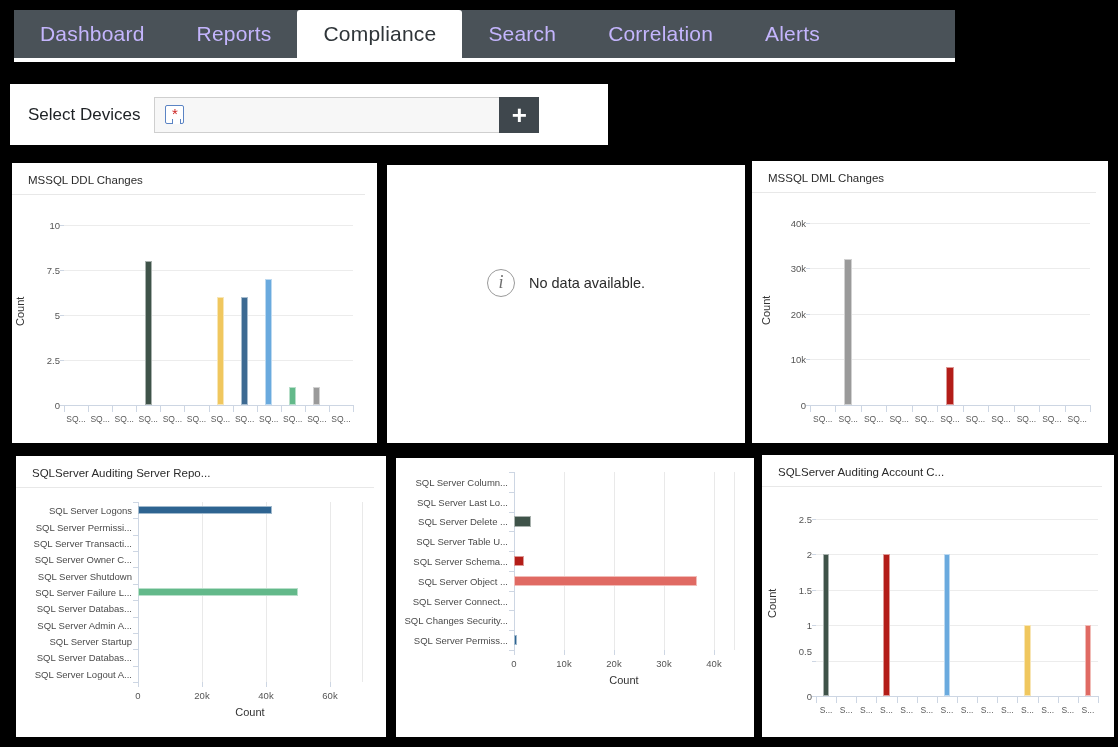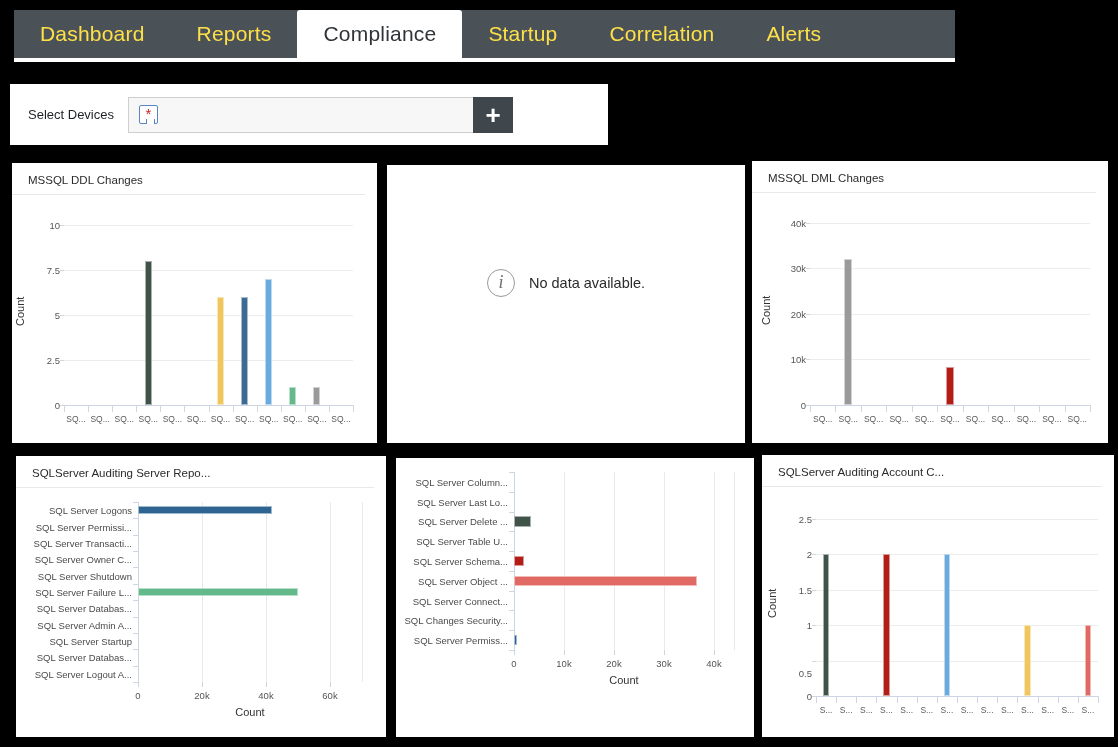--- a/index.html
+++ b/index.html
@@ -13,21 +13,21 @@
   
   .tabbar {
     position: absolute; left: 14px; top: 10px;
     width: 941px; height: 52px;
     background: #4a5258;
     display: flex; align-items: stretch;
     border-bottom: 4px solid #ffffff;
   }
   .tab {
     display: flex; align-items: center; justify-content: center;
-    color: #fde047;
+    color: #c4b5fd;
     font-size: 21px;
     padding: 0 26px;
     letter-spacing: .2px;
     cursor: pointer;
     position: relative;
   }
   .tab.active {
     background: #ffffff;
     color: #2f3539;
     margin-bottom: -4px;
@@ -38,21 +38,21 @@
 
   
   .devicebar {
     position: absolute; left: 10px; top: 84px;
     width: 598px; height: 61px;
     background: #ffffff;
     display: flex; align-items: center;
     padding-left: 18px;
   }
   .device-label {
-    font-size: 13px; color: #1d2124;
+    font-size: 17px; color: #1d2124;
     margin-right: 14px; white-space: nowrap;
   }
   .device-field-wrap {
     display: flex; align-items: stretch;
     height: 36px;
   }
   .device-input {
     width: 345px;
     background: #f7f7f7;
     border: 1px solid #cfcfcf;
@@ -200,21 +200,21 @@
   }
   .nodata-text { font-size: 14.5px; color: #2b2b2b; }
 </style>
 </head>
 <body>
 
 <div class="tabbar">
   <div class="tab">Dashboard</div>
   <div class="tab">Reports</div>
   <div class="tab active">Compliance</div>
-  <div class="tab">Startup</div>
+  <div class="tab">Search</div>
   <div class="tab">Correlation</div>
   <div class="tab">Alerts</div>
 </div>
 
 <div class="devicebar">
   <div class="device-label">Select Devices</div>
   <div class="device-field-wrap">
     <div class="device-input">
       <span class="broken-img-icon"></span>
     </div>
@@ -425,21 +425,21 @@
     </div>
 </div>
 
 <div class="panel" style="left:762px; top:455px; width:352px; height:282px;">
   <div class="panel-title">SQLServer Auditing Account C...</div>
   <div class="plot" id="plot-5" style="height:243px;">
       <div class="gridline" style="left:54px; top:209px; width:282px;"></div>
       <div class="ylab" style="left:20px; top:209px; width:30px;">0</div>
       <div class="tickmark-h" style="left:50px; top:209px; width:4px;"></div>
       <div class="gridline" style="left:54px; top:173.52205882352942px; width:282px;"></div>
-      <div class="ylab" style="left:20px; top:186px; width:30px;">0.5</div>
+      <div class="ylab" style="left:20px; top:164px; width:30px;">0.5</div>
       <div class="tickmark-h" style="left:50px; top:173.52205882352942px; width:4px;"></div>
       <div class="gridline" style="left:54px; top:138.04411764705884px; width:282px;"></div>
       <div class="ylab" style="left:20px; top:138.04411764705884px; width:30px;">1</div>
       <div class="tickmark-h" style="left:50px; top:138.04411764705884px; width:4px;"></div>
       <div class="gridline" style="left:54px; top:102.56617647058825px; width:282px;"></div>
       <div class="ylab" style="left:20px; top:102.56617647058825px; width:30px;">1.5</div>
       <div class="tickmark-h" style="left:50px; top:102.56617647058825px; width:4px;"></div>
       <div class="gridline" style="left:54px; top:67.08823529411765px; width:282px;"></div>
       <div class="ylab" style="left:20px; top:67.08823529411765px; width:30px;">2</div>
       <div class="tickmark-h" style="left:50px; top:67.08823529411765px; width:4px;"></div>

